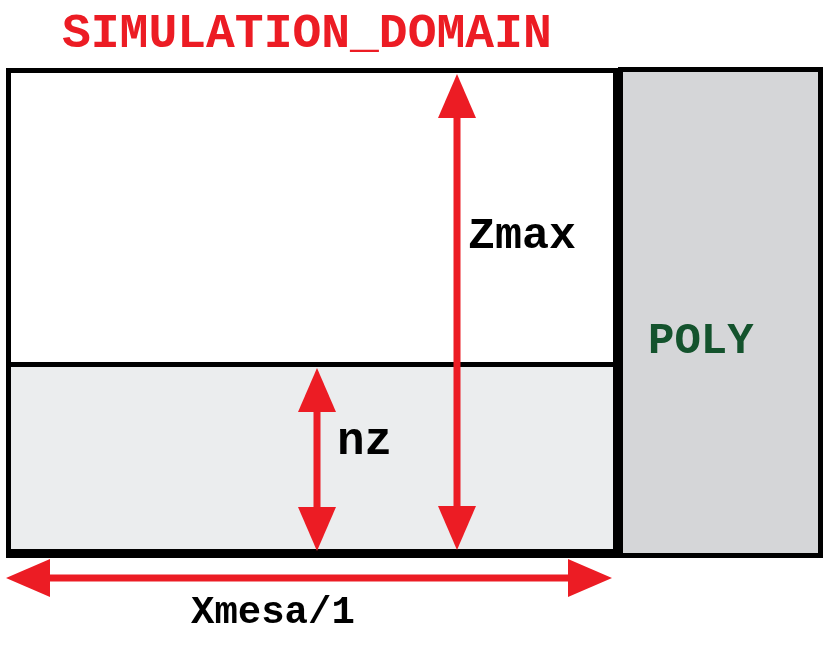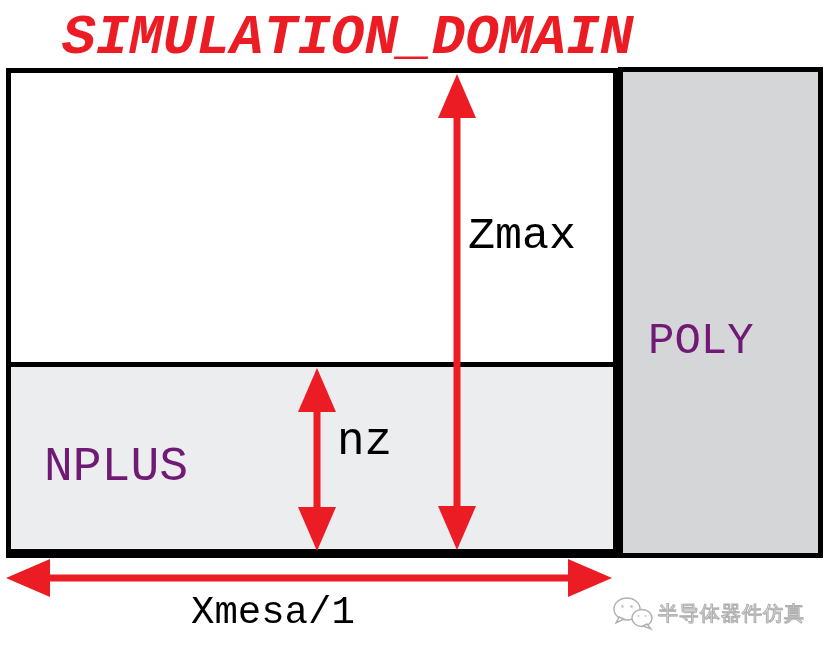--- a/index.html
+++ b/index.html
@@ -12,26 +12,25 @@
     position: relative;
     width: 827px;
     height: 646px;
     background: #ffffff;
     overflow: hidden;
   }
   .title {
     position: absolute;
     left: 62px;
     top: 8px;
-    font-size: 56px;
+    font-size: 48px;
     font-weight: bold;
     color: #ec1c24;
     white-space: nowrap;
     line-height: 1.1;
-    font-style: italic;
   }
   .box {
     position: absolute;
     box-sizing: border-box;
     border: 5px solid #000000;
   }
   .main-box {
     left: 6px;  top: 68px;
     width: 612px; height: 490px;
     background: #ffffff;
@@ -41,26 +40,26 @@
     width: 612px; height: 192px;
     background: #ebedee;
   }
   .poly-box {
     left: 618px; top: 67px;
     width: 205px; height: 491px;
     background: #d5d6d8;
   }
   .label {
     position: absolute;
-    font-weight: normal;
+    font-weight: bold;
     color: #000000;
     white-space: nowrap;
     line-height: 1.1;
   }
-  .label.red { color: #701a75; }
+  .label.red { color: #14532d; }
   .label-zmax  { left: 468px; top: 212px; font-size: 45px; }
   .label-nz    { left: 337px; top: 417px; font-size: 46px; }
   .label-nplus { left: 44px;  top: 441px; font-size: 48px; }
   .label-poly  { left: 648px; top: 317px; font-size: 44px; }
   .label-xmesa { left: 191px; top: 592px; font-size: 39px; }
   .arrows {
     position: absolute;
     left: 0; top: 0;
     width: 827px; height: 646px;
     pointer-events: none;
@@ -92,21 +91,20 @@
   <div class="title">SIMULATION_DOMAIN</div>
 
   <div class="box main-box"></div>
   <div class="box nplus-box"></div>
   <div class="box poly-box"></div>
 
   <div class="label label-zmax">Zmax</div>
 
   <div class="label label-nz">nz</div>
 
-  <div class="label red label-nplus">NPLUS</div>
 
   <div class="label red label-poly">POLY</div>
 
   <div class="label label-xmesa">Xmesa/1</div>
 
   <svg class="arrows" viewBox="0 0 827 646" xmlns="http://www.w3.org/2000/svg">
 
     <g fill="#ec1c24">
       <polygon points="457,74 438,118 476,118"></polygon>
       <rect x="453.5" y="112" width="7" height="400"></rect>
@@ -119,31 +117,14 @@
       <polygon points="317,551 298,507 336,507"></polygon>
     </g>
 
     <g fill="#ec1c24">
       <polygon points="6,578 50,559 50,597"></polygon>
       <rect x="44" y="574.5" width="524" height="7"></rect>
       <polygon points="612,578 568,559 568,597"></polygon>
     </g>
   </svg>
 
-  <div class="watermark">
-    <svg class="wm-icon" viewBox="0 0 42 36" xmlns="http://www.w3.org/2000/svg">
-      <g fill="#ffffff" stroke="#b0b0b0" stroke-width="1.4">
-        <ellipse cx="15" cy="14" rx="13" ry="11"></ellipse>
-        <path d="M7,22 L4,28 L12,24 Z"></path>
-        <ellipse cx="30" cy="23" rx="10" ry="8.5"></ellipse>
-        <path d="M35,29 L39,34 L31,31 Z"></path>
-      </g>
-      <g fill="#c9c9c9">
-        <circle cx="10.5" cy="11.5" r="1.4"></circle>
-        <circle cx="19.5" cy="11.5" r="1.4"></circle>
-        <circle cx="26.5" cy="21" r="1.1"></circle>
-        <circle cx="33.5" cy="21" r="1.1"></circle>
-      </g>
-    </svg>
-    <span class="wm-text">半导体器件仿真</span>
-  </div>
 
 </div>
 
 </body></html>

